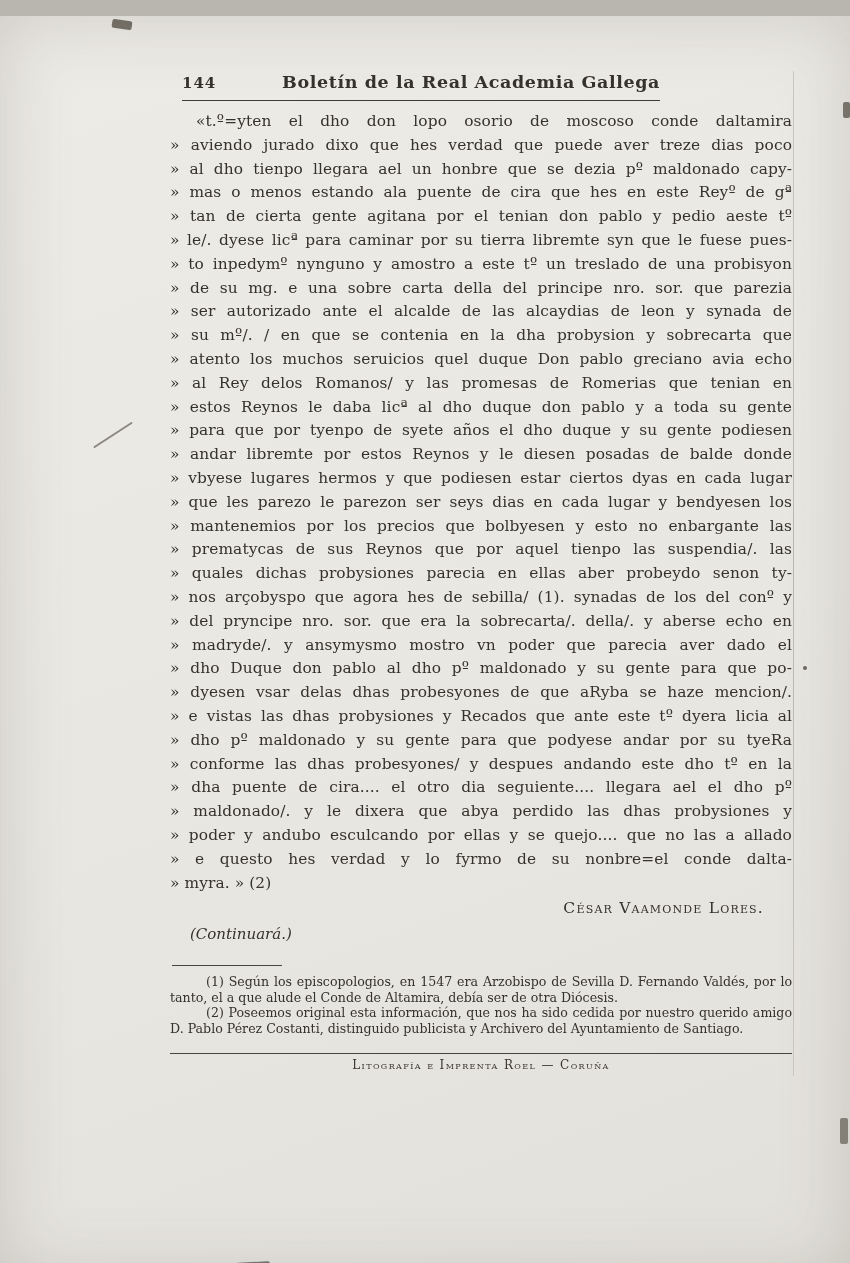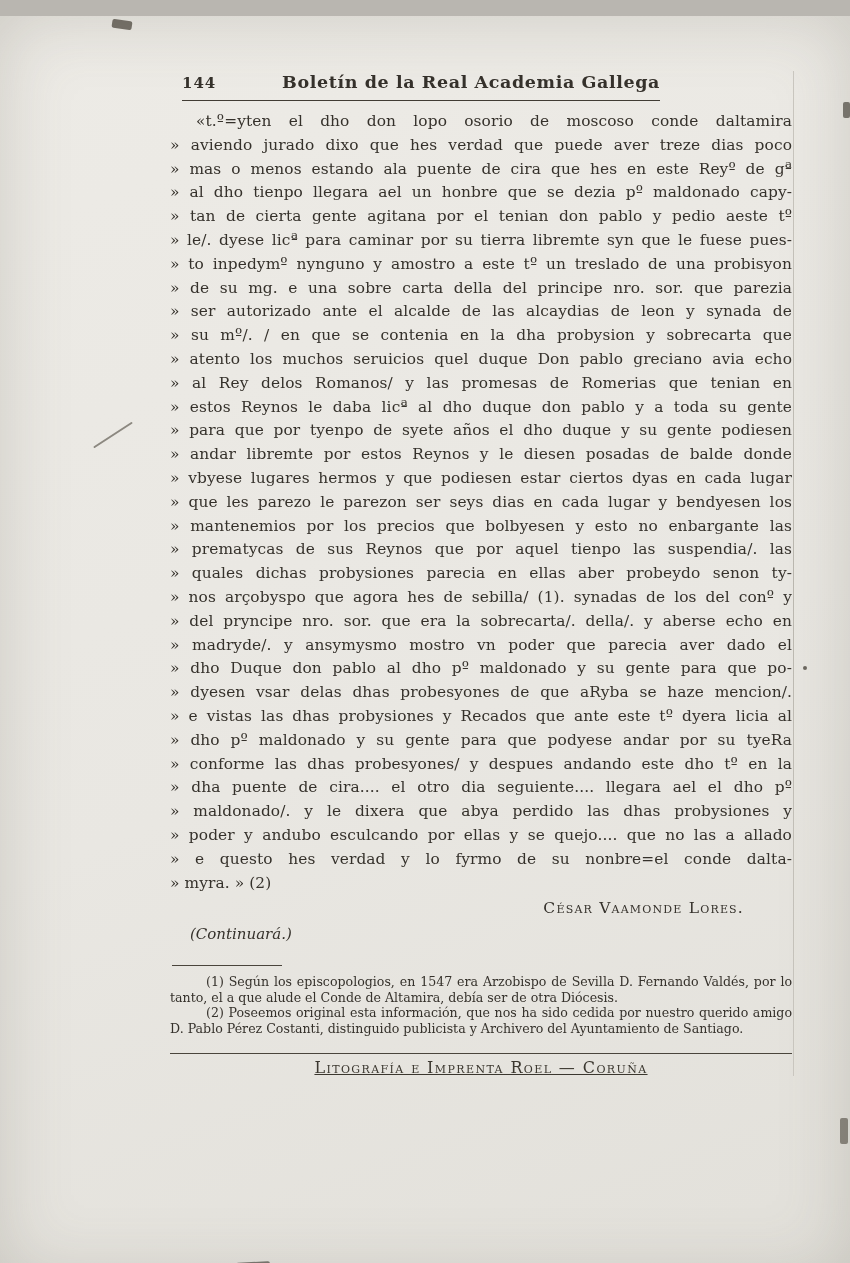--- a/index.html
+++ b/index.html
@@ -61,21 +61,21 @@
     text-justify: inter-word;
     white-space: nowrap;
     letter-spacing: 0.1px;
   }
   .line:first-child { text-indent: 26px; }
   .line.last { text-align-last: left; white-space: normal; }
 
   .signature {
     margin-top: 4px;
     text-align: right;
-    padding-right: 48px;
+    padding-right: 28px;
     font-variant: small-caps;
     letter-spacing: 1.2px;
     font-size: 15.5px;
   }
   .continuation {
     margin-top: 8px;
     margin-left: 20px;
     font-style: italic;
     font-size: 15px;
   }
@@ -98,24 +98,23 @@
   
   .imprint-rule {
     border: 0;
     border-top: 1.2px solid #4a453c;
     width: 622px;
     margin: 16px 0 4px 0;
   }
   .imprint {
     text-align: center;
     font-variant: small-caps;
-    font-size: 16px;
+    font-size: 12px;
     letter-spacing: 1.4px;
     color: #3b372f;
-    text-decoration: underline;
   }
 
   
   .artifact { position: absolute; background: #4c473e; border-radius: 2px; }
   .fold-line {
     position: absolute;
     left: 793px; top: 55px;
     width: 1px; height: 1005px;
     background: linear-gradient(#c9c6bf, #b9b6ae, #c9c6bf);
   }
@@ -127,22 +126,22 @@
 
   <div class="header">
     <span class="page-number">144</span>
     <span class="journal-title">Boletín de la Real Academia Gallega</span>
   </div>
   <hr class="header-rule">
 
   <div class="content">
     <p class="line">«t.º=yten el dho don lopo osorio de moscoso conde daltamira</p>
     <p class="line">» aviendo jurado dixo que hes verdad que puede aver treze dias poco</p>
+    <p class="line">» al dho tienpo llegara ael un honbre que se dezia pº maldonado capy-</p>
     <p class="line">» mas o menos estando ala puente de cira que hes en este Reyº de gª</p>
-    <p class="line">» al dho tienpo llegara ael un honbre que se dezia pº maldonado capy-</p>
     <p class="line">» tan de cierta gente agitana por el tenian don pablo y pedio aeste tº</p>
     <p class="line">» le/. dyese licª para caminar por su tierra libremte syn que le fuese pues-</p>
     <p class="line">» to inpedymº nynguno y amostro a este tº un treslado de una probisyon</p>
     <p class="line">» de su mg. e una sobre carta della del principe nro. sor. que parezia</p>
     <p class="line">» ser autorizado ante el alcalde de las alcaydias de leon y synada de</p>
     <p class="line">» su mº/. / en que se contenia en la dha probysion y sobrecarta que</p>
     <p class="line">» atento los muchos seruicios quel duque Don pablo greciano avia echo</p>
     <p class="line">» al Rey delos Romanos/ y las promesas de Romerias que tenian en</p>
     <p class="line">» estos Reynos le daba licª al dho duque don pablo y a toda su gente</p>
     <p class="line">» para que por tyenpo de syete años el dho duque y su gente podiesen</p>

